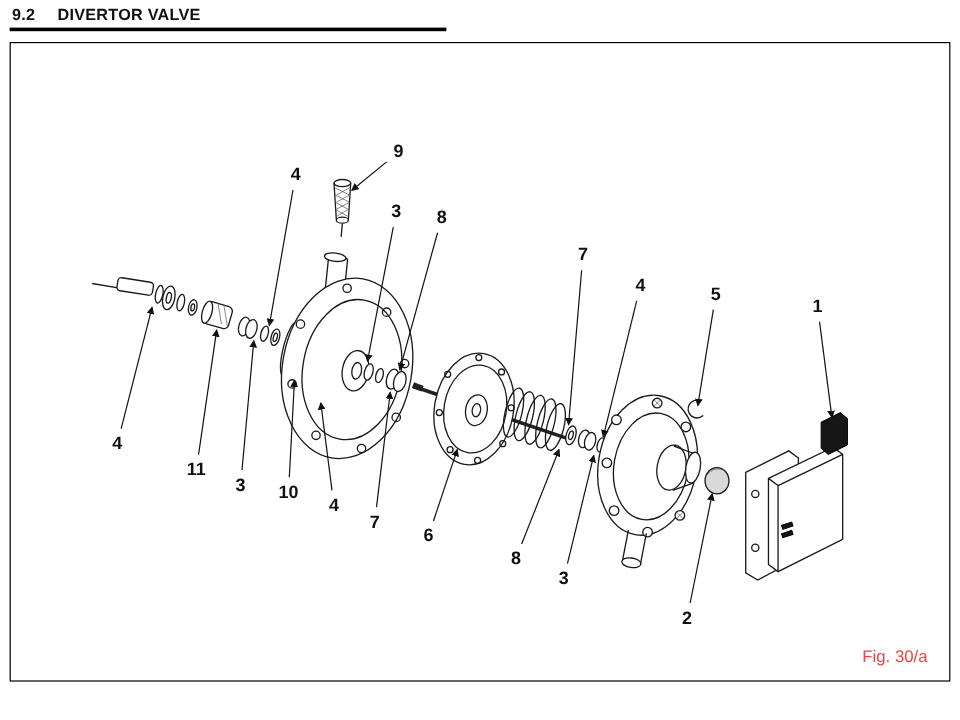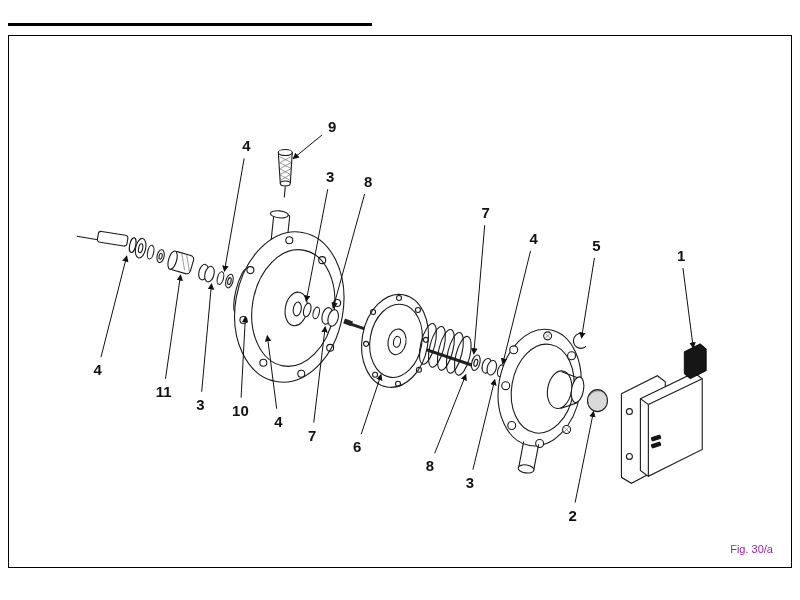--- a/index.html
+++ b/index.html
@@ -4,37 +4,41 @@
 <style>
   *{margin:0;padding:0;box-sizing:border-box}
   html,body{width:800px;height:600px;background:#fff}
   body{font-family:"Liberation Sans",sans-serif;color:#111;position:relative;overflow:hidden}
   .page{position:absolute;inset:0;background:#fff}
   .header{position:absolute;left:10px;top:5px;font-weight:bold;font-size:13.5px;letter-spacing:.2px;display:flex}
   .sec-num{width:38px}
   .header-rule{position:absolute;left:8px;top:23px;width:364px;height:3px;background:#000}
   .figure-box{position:absolute;left:8px;top:35px;width:784px;height:533px;border:1.6px solid #000;background:#fff}
   .figure-box svg{position:absolute;left:0;top:0;width:100%;height:100%}
-  .fig-caption{position:absolute;right:18px;bottom:12px;font-size:11px;color:#a21caf}
+  .fig-caption{position:absolute;right:18px;bottom:12px;font-size:14px;color:#ef4444}
 
   
   .fw{fill:#fff;stroke:#1a1a1a;stroke-width:1.1}
   .ln{fill:none;stroke:#1a1a1a;stroke-width:1.1}
   .lnt{fill:none;stroke:#555;stroke-width:.6}
   .dark{fill:#161616;stroke:#000;stroke-width:.8}
   .shade{fill:#d9d9d9;stroke:#1a1a1a;stroke-width:1.1}
   .thick{fill:none;stroke:#222;stroke-width:3}
   .leader{stroke:#111;stroke-width:1;fill:none}
   .callout{font-family:"Liberation Sans",sans-serif;font-size:15px;font-weight:600;fill:#111;text-anchor:middle;dominant-baseline:central}
 </style>
 </head>
 <body>
 
 <div class="page">
 
+  <div class="header">
+    <span class="sec-num">9.2</span>
+    <span class="sec-title">DIVERTOR VALVE</span>
+  </div>
   <div class="header-rule"></div>
 
   <div class="figure-box">
     <svg id="diagram" viewBox="8 35 784 533" preserveAspectRatio="none" xmlns="http://www.w3.org/2000/svg">
       <defs>
         <marker id="arrowhead" viewBox="0 0 10 10" refX="8.5" refY="5" markerWidth="6.5" markerHeight="6.5" orient="auto">
           <path d="M0,0 L10,5 L0,10 z" fill="#111"></path>
         </marker>
       </defs>
 

